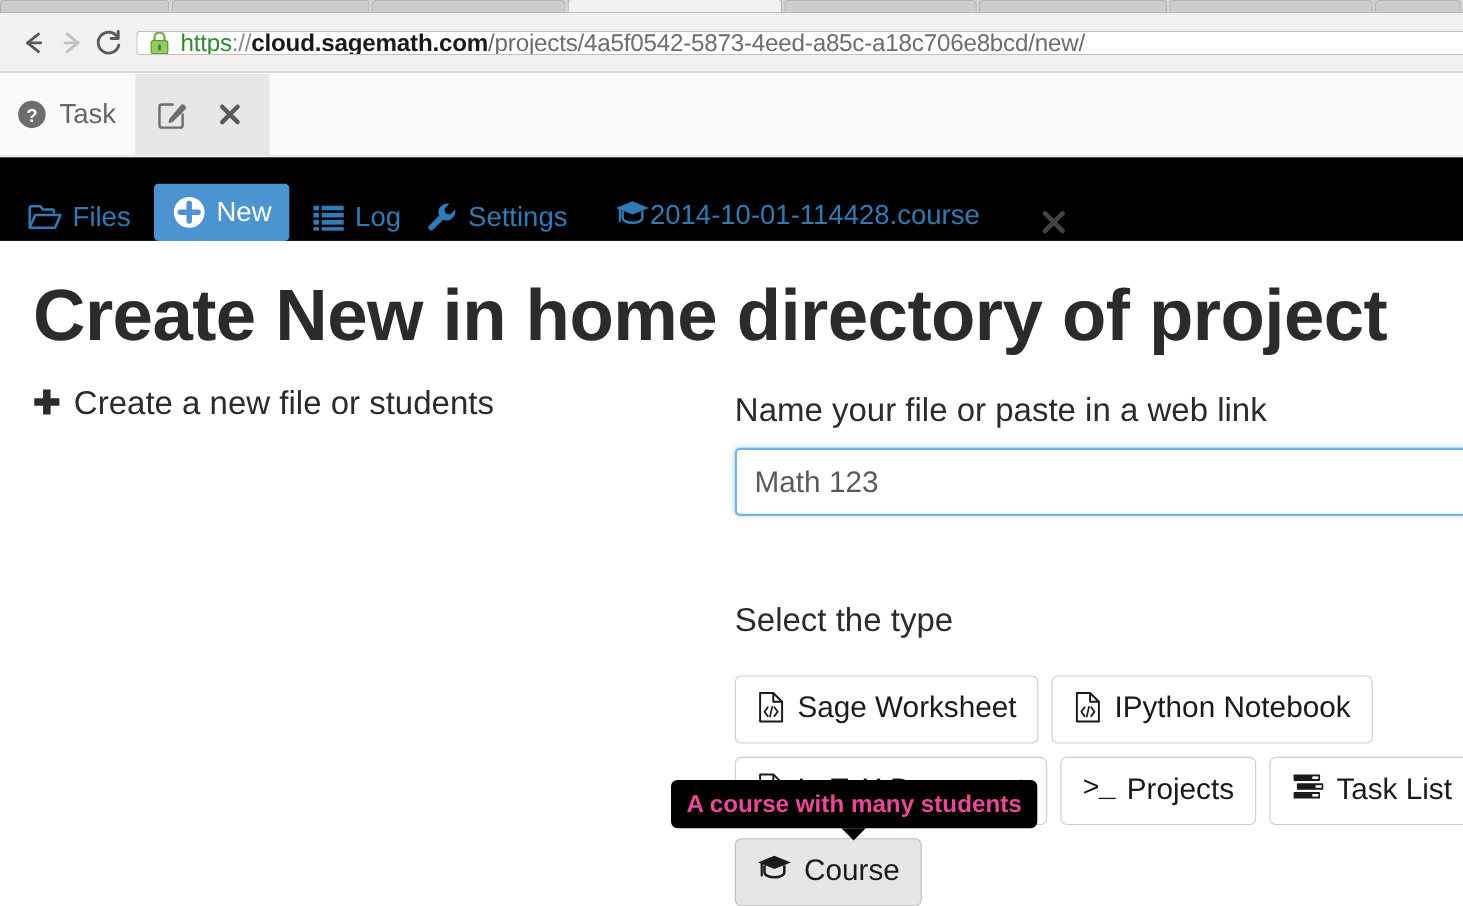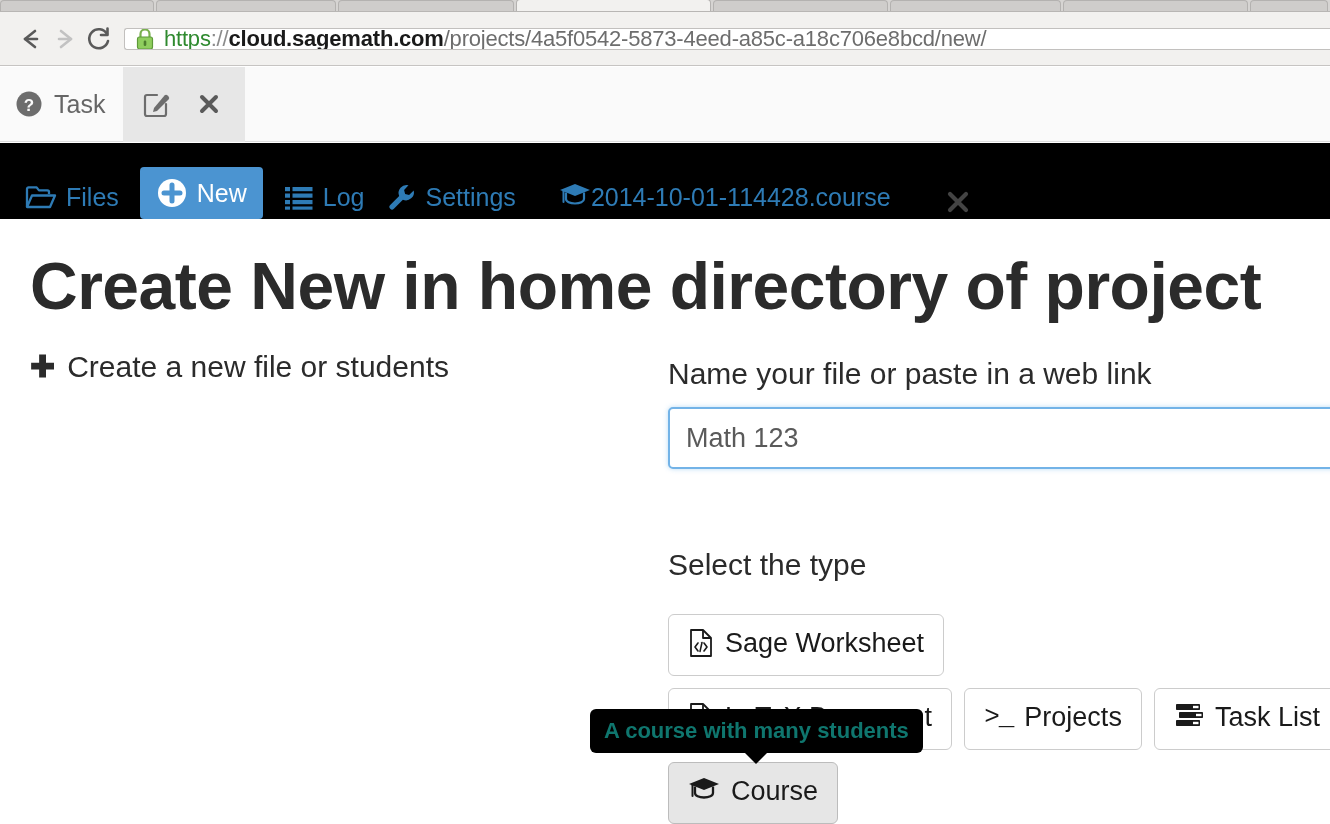--- a/index.html
+++ b/index.html
@@ -259,23 +259,23 @@
   .term-prompt {
     font-family: "Liberation Mono", monospace;
     font-size: 26px;
     color: #1a1a1a;
     letter-spacing: -1px;
   }
 
   
   .tooltip {
     position: absolute;
-    top: 709px; left: 590px;
+    top: 709px; left: 610px;
     background: #000000;
-    color: #0f766e;
+    color: #ec4899;
     border-radius: 6px;
     padding: 9px 14px;
     font-size: 22px;
     font-weight: 700;
     white-space: nowrap;
     z-index: 50;
   }
   .tooltip-arrow {
     position: absolute;
     bottom: -11px;
@@ -454,20 +454,32 @@
           <path d="M3 2 H15 L23 10 V28 H3 Z" fill="none" stroke="#1a1a1a" stroke-width="1.8" stroke-linejoin="round"></path>
           <path d="M15 2 V10 H23" fill="none" stroke="#1a1a1a" stroke-width="1.8" stroke-linejoin="round"></path>
           <path d="M10 15 L7 19 L10 23" fill="none" stroke="#1a1a1a" stroke-width="1.6" stroke-linecap="round" stroke-linejoin="round"></path>
           <path d="M16 15 L19 19 L16 23" fill="none" stroke="#1a1a1a" stroke-width="1.6" stroke-linecap="round" stroke-linejoin="round"></path>
           <path d="M14 14.5 L12 23.5" stroke="#1a1a1a" stroke-width="1.5" stroke-linecap="round"></path>
         </svg>
       </span>
       <span>Sage Worksheet</span>
     </div>
 
+    <div class="type-btn">
+      <span class="t-ico">
+        <svg width="26" height="30" viewBox="0 0 26 30">
+          <path d="M3 2 H15 L23 10 V28 H3 Z" fill="none" stroke="#1a1a1a" stroke-width="1.8" stroke-linejoin="round"></path>
+          <path d="M15 2 V10 H23" fill="none" stroke="#1a1a1a" stroke-width="1.8" stroke-linejoin="round"></path>
+          <path d="M10 15 L7 19 L10 23" fill="none" stroke="#1a1a1a" stroke-width="1.6" stroke-linecap="round" stroke-linejoin="round"></path>
+          <path d="M16 15 L19 19 L16 23" fill="none" stroke="#1a1a1a" stroke-width="1.6" stroke-linecap="round" stroke-linejoin="round"></path>
+          <path d="M14 14.5 L12 23.5" stroke="#1a1a1a" stroke-width="1.5" stroke-linecap="round"></path>
+        </svg>
+      </span>
+      <span>IPython Notebook</span>
+    </div>
   </div>
 
   <div class="type-row">
     <div class="type-btn">
       <span class="t-ico">
         <svg width="26" height="30" viewBox="0 0 26 30">
           <path d="M3 2 H15 L23 10 V28 H3 Z" fill="none" stroke="#1a1a1a" stroke-width="1.8" stroke-linejoin="round"></path>
           <path d="M15 2 V10 H23" fill="none" stroke="#1a1a1a" stroke-width="1.8" stroke-linejoin="round"></path>
           <path d="M10 15 L7 19 L10 23" fill="none" stroke="#1a1a1a" stroke-width="1.6" stroke-linecap="round" stroke-linejoin="round"></path>
           <path d="M16 15 L19 19 L16 23" fill="none" stroke="#1a1a1a" stroke-width="1.6" stroke-linecap="round" stroke-linejoin="round"></path>

